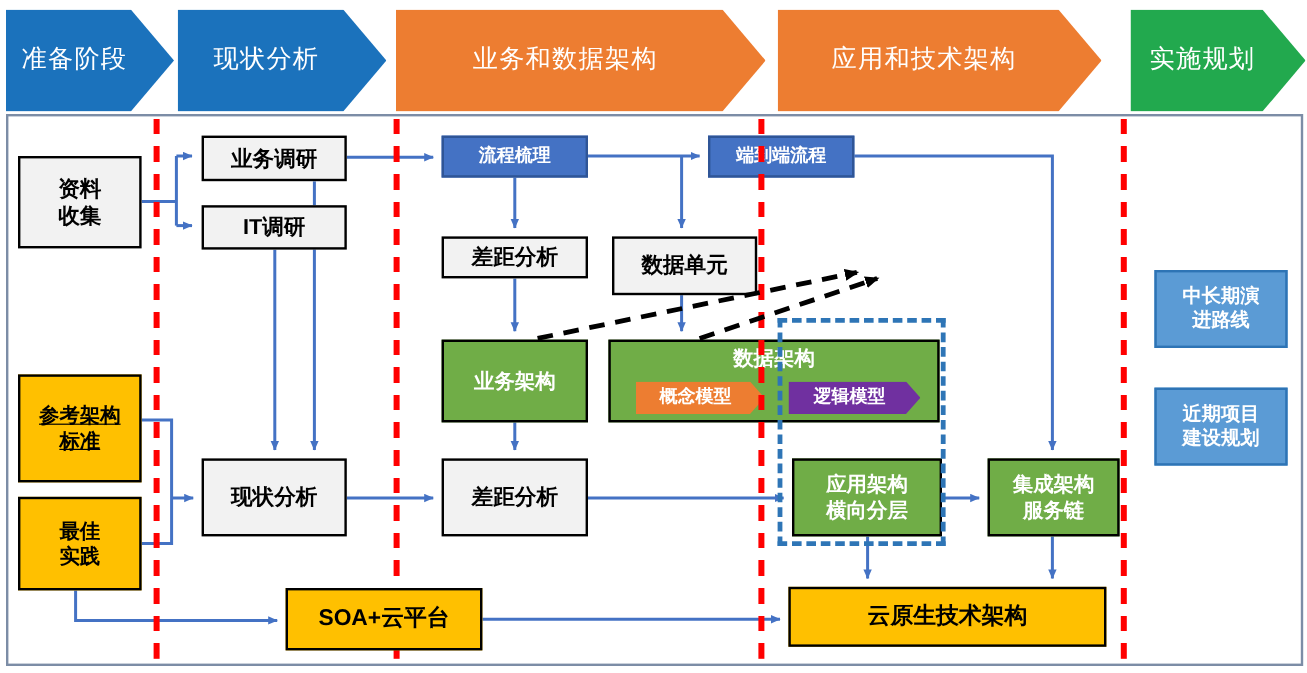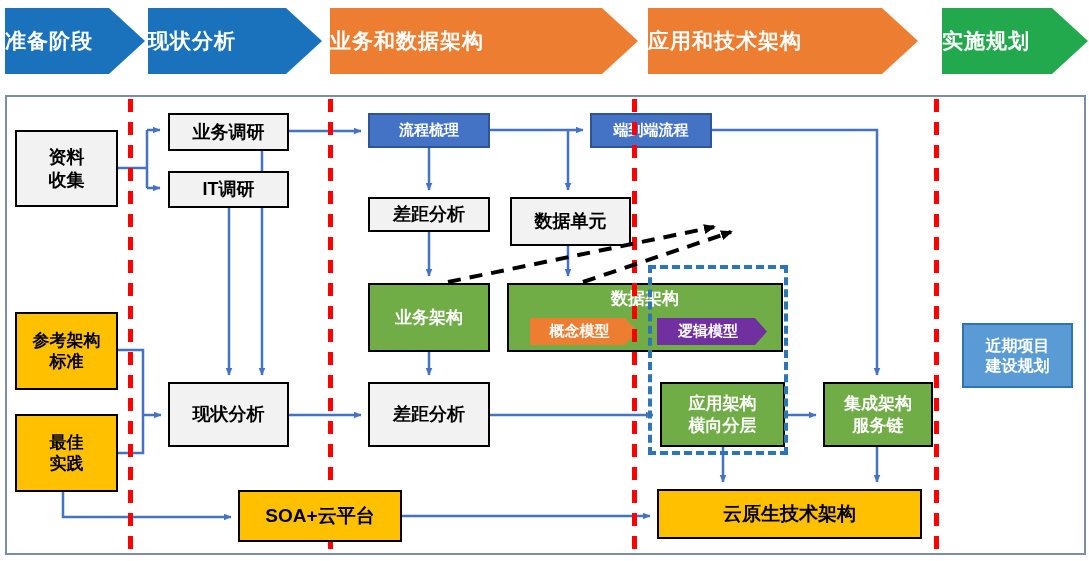--- a/index.html
+++ b/index.html
@@ -1,21 +1,21 @@
 <!DOCTYPE html>
 <html><head>
 <meta charset="utf-8">
 <style>
   html,body{margin:0;padding:0;background:#fff;}
   body{font-family:"Liberation Sans","DejaVu Sans",sans-serif;}
   #stage{position:relative;width:1089px;height:561px;background:#fff;overflow:hidden;}
 
   
-  .phase{position:absolute;top:8px;height:66px;display:flex;align-items:center;justify-content:flex-start;
-         color:#fff;font-weight:bold;font-size:21px;letter-spacing:1px;
+  .phase{position:absolute;top:8px;height:85px;display:flex;align-items:center;justify-content:center;
+         color:#fff;font-weight:normal;font-size:21px;letter-spacing:1px;
          clip-path:polygon(0 0, calc(100% - 36px) 0, 100% 50%, calc(100% - 36px) 100%, 0 100%);
          padding-right:26px;box-sizing:border-box;}
   .phase.blue{background:#1b72bc;}
   .phase.orange{background:#ed7d31;}
   .phase.green{background:#22a94e;}
 
   
   #panel{position:absolute;left:5px;top:95px;width:1077px;height:456px;
          border:2px solid #7c8da6;background:#fff;z-index:0;}
 
@@ -153,21 +153,21 @@
   <div id="data-arch">
     <div class="title lbl">数据架构</div>
     <div class="pent" id="pent-concept">
         <span class="lbl">概念模型</span>
       </div>
     <div class="pent" id="pent-logic">
         <span class="lbl">逻辑模型</span>
       </div>
   </div>
 
-  <div class="node yellowbox" style="left:15px;top:312px;width:103px;height:78px;">
+  <div class="node yellowbox" style="left:15px;top:312px;width:103px;height:90px;text-decoration:underline;">
       <span class="lbl">参考架构
 标准</span>
     </div>
   <div class="node yellowbox" style="left:15px;top:414px;width:103px;height:78px;">
       <span class="lbl">最佳
 实践</span>
     </div>
 
   <div class="node gray" style="left:168px;top:382px;width:121px;height:65px;">
       <span class="lbl">现状分析</span>
@@ -185,20 +185,24 @@
 服务链</span>
     </div>
 
   <div class="node yellowbox soa-top" style="left:238px;top:490px;width:164px;height:52px;font-size:19px;">
       <span class="lbl">SOA+云平台</span>
     </div>
   <div class="node yellowbox" style="left:657px;top:489px;width:265px;height:50px;font-size:19px;">
       <span class="lbl">云原生技术架构</span>
     </div>
 
+  <div class="node lightblue" style="left:962px;top:225px;width:111px;height:65px;">
+      <span class="lbl">中长期演
+进路线</span>
+    </div>
   <div class="node lightblue" style="left:962px;top:323px;width:111px;height:65px;">
       <span class="lbl">近期项目
 建设规划</span>
     </div>
 
   <div id="focus-rect"></div>
 
 
   <svg id="svg-top" class="svglayer" width="1089" height="561">
     <g stroke="#000" stroke-width="4" fill="none" stroke-dasharray="13 9">

